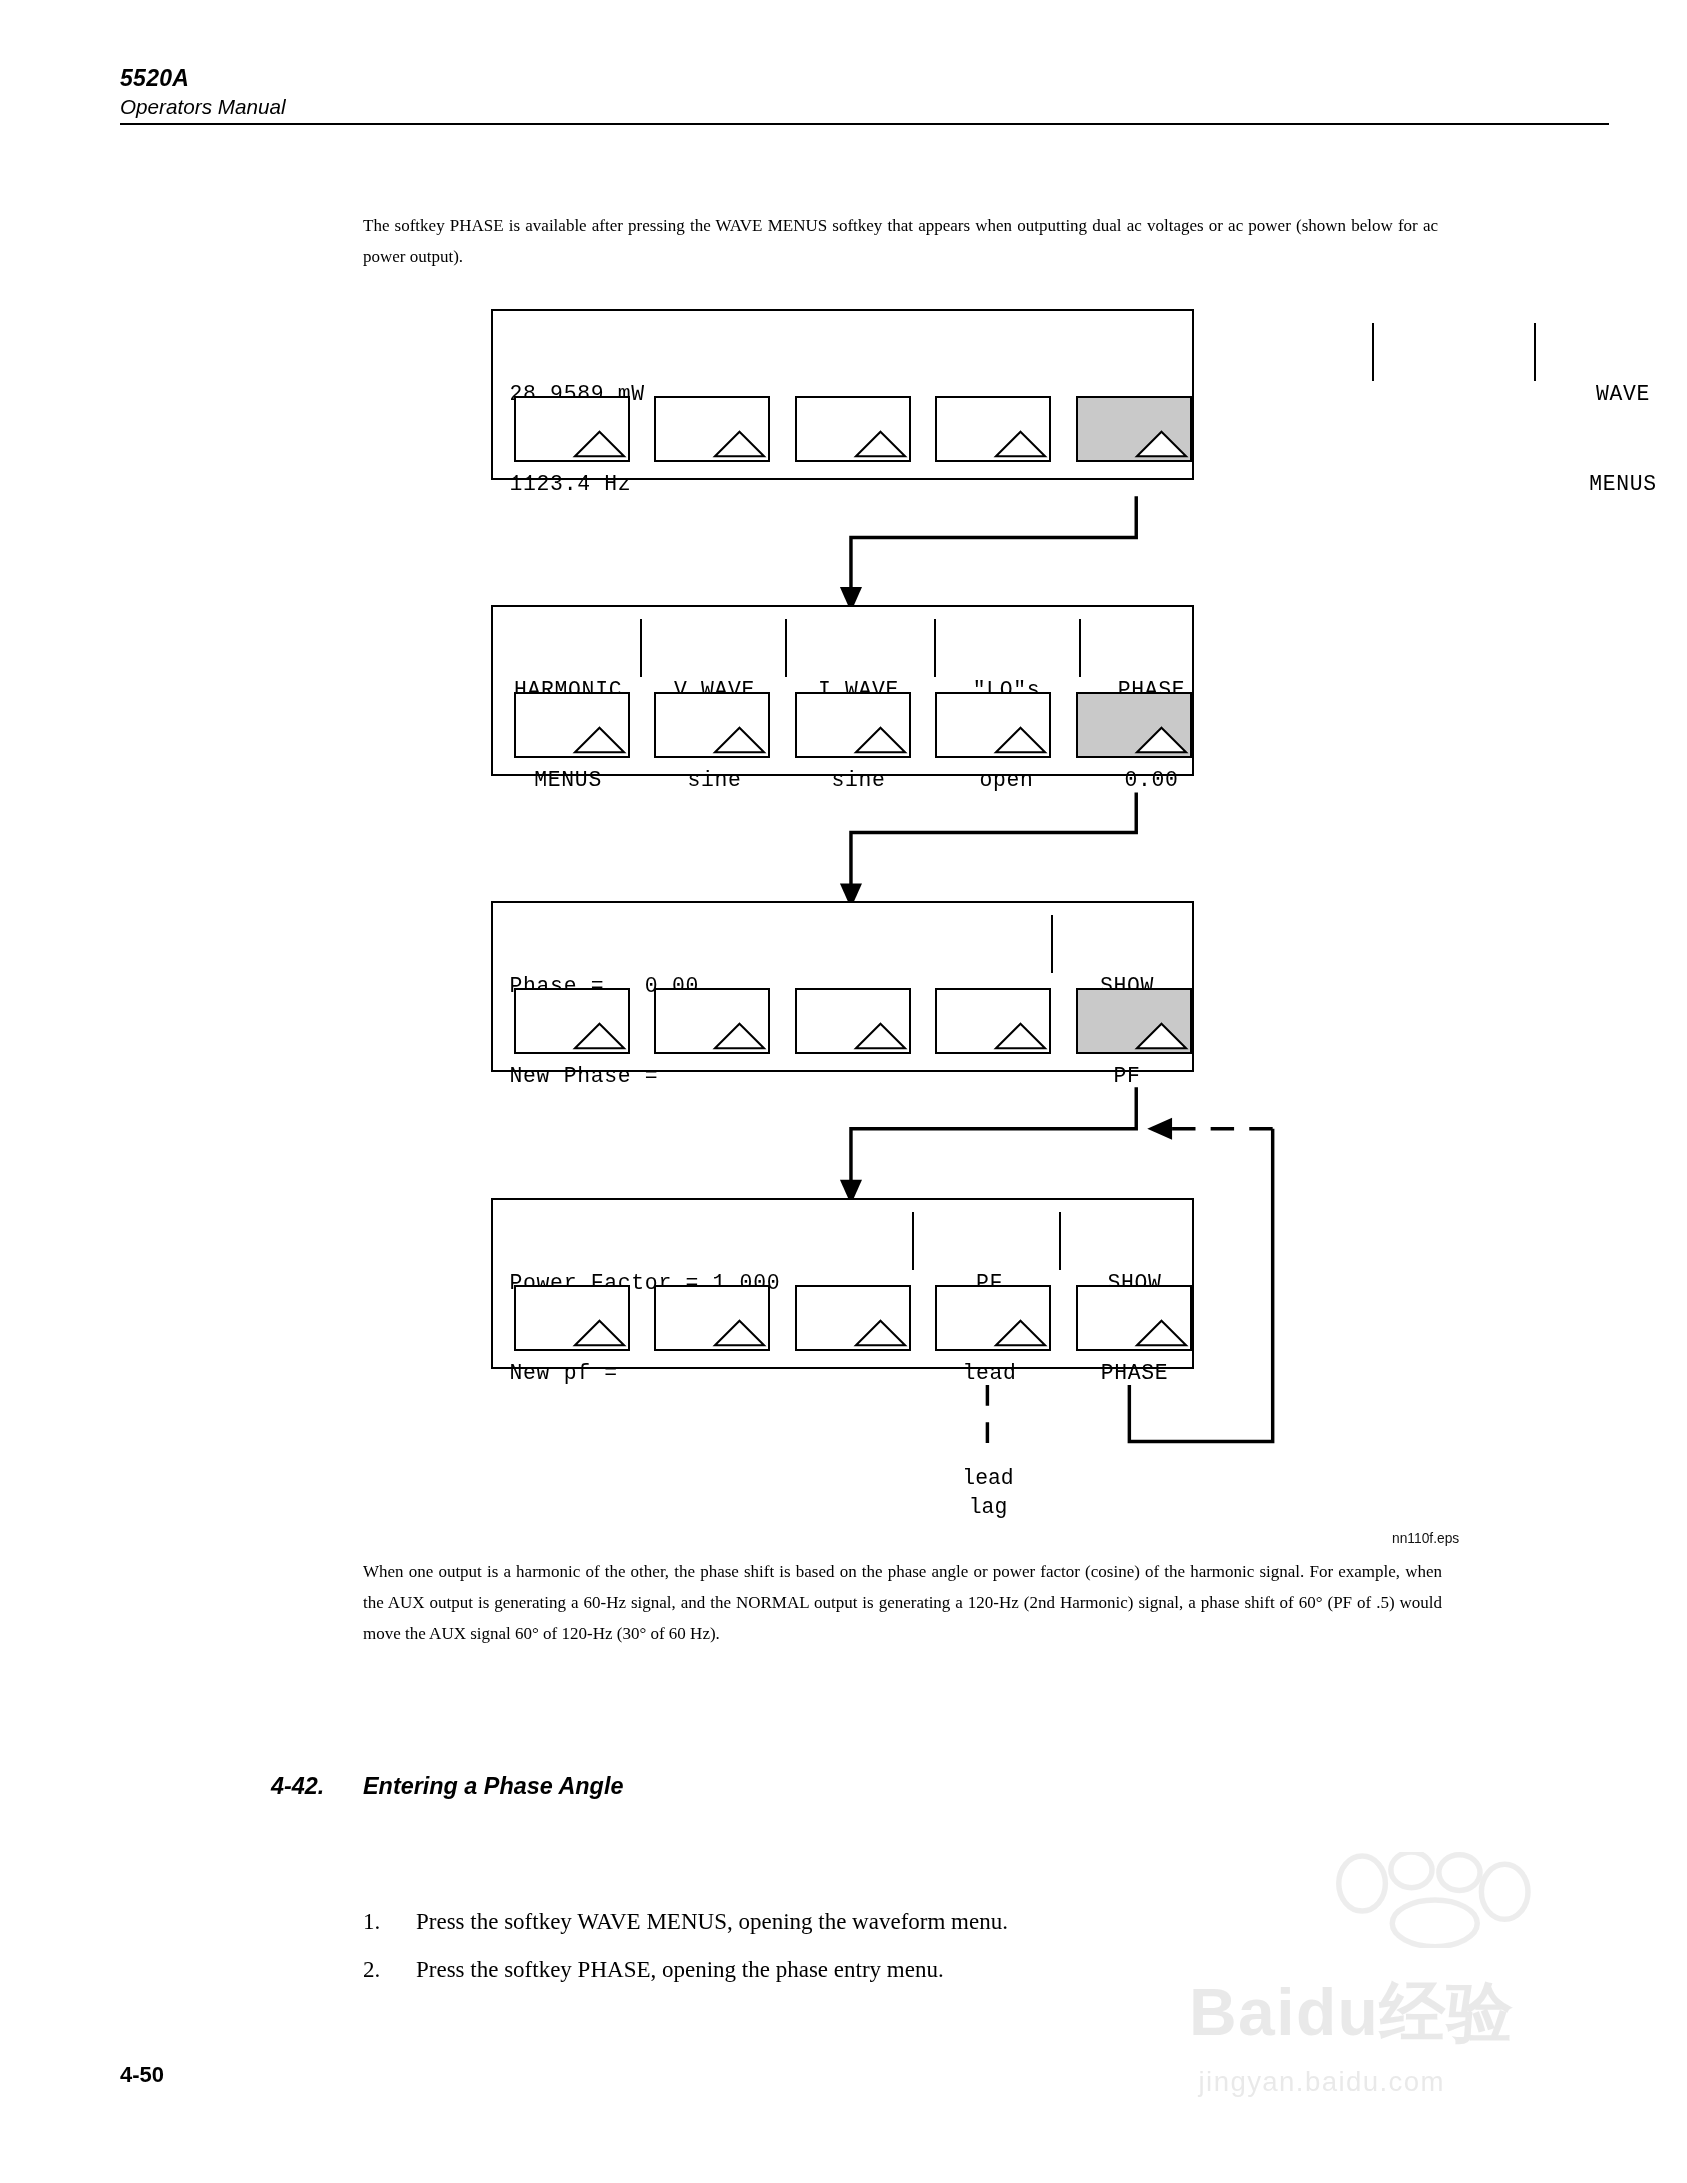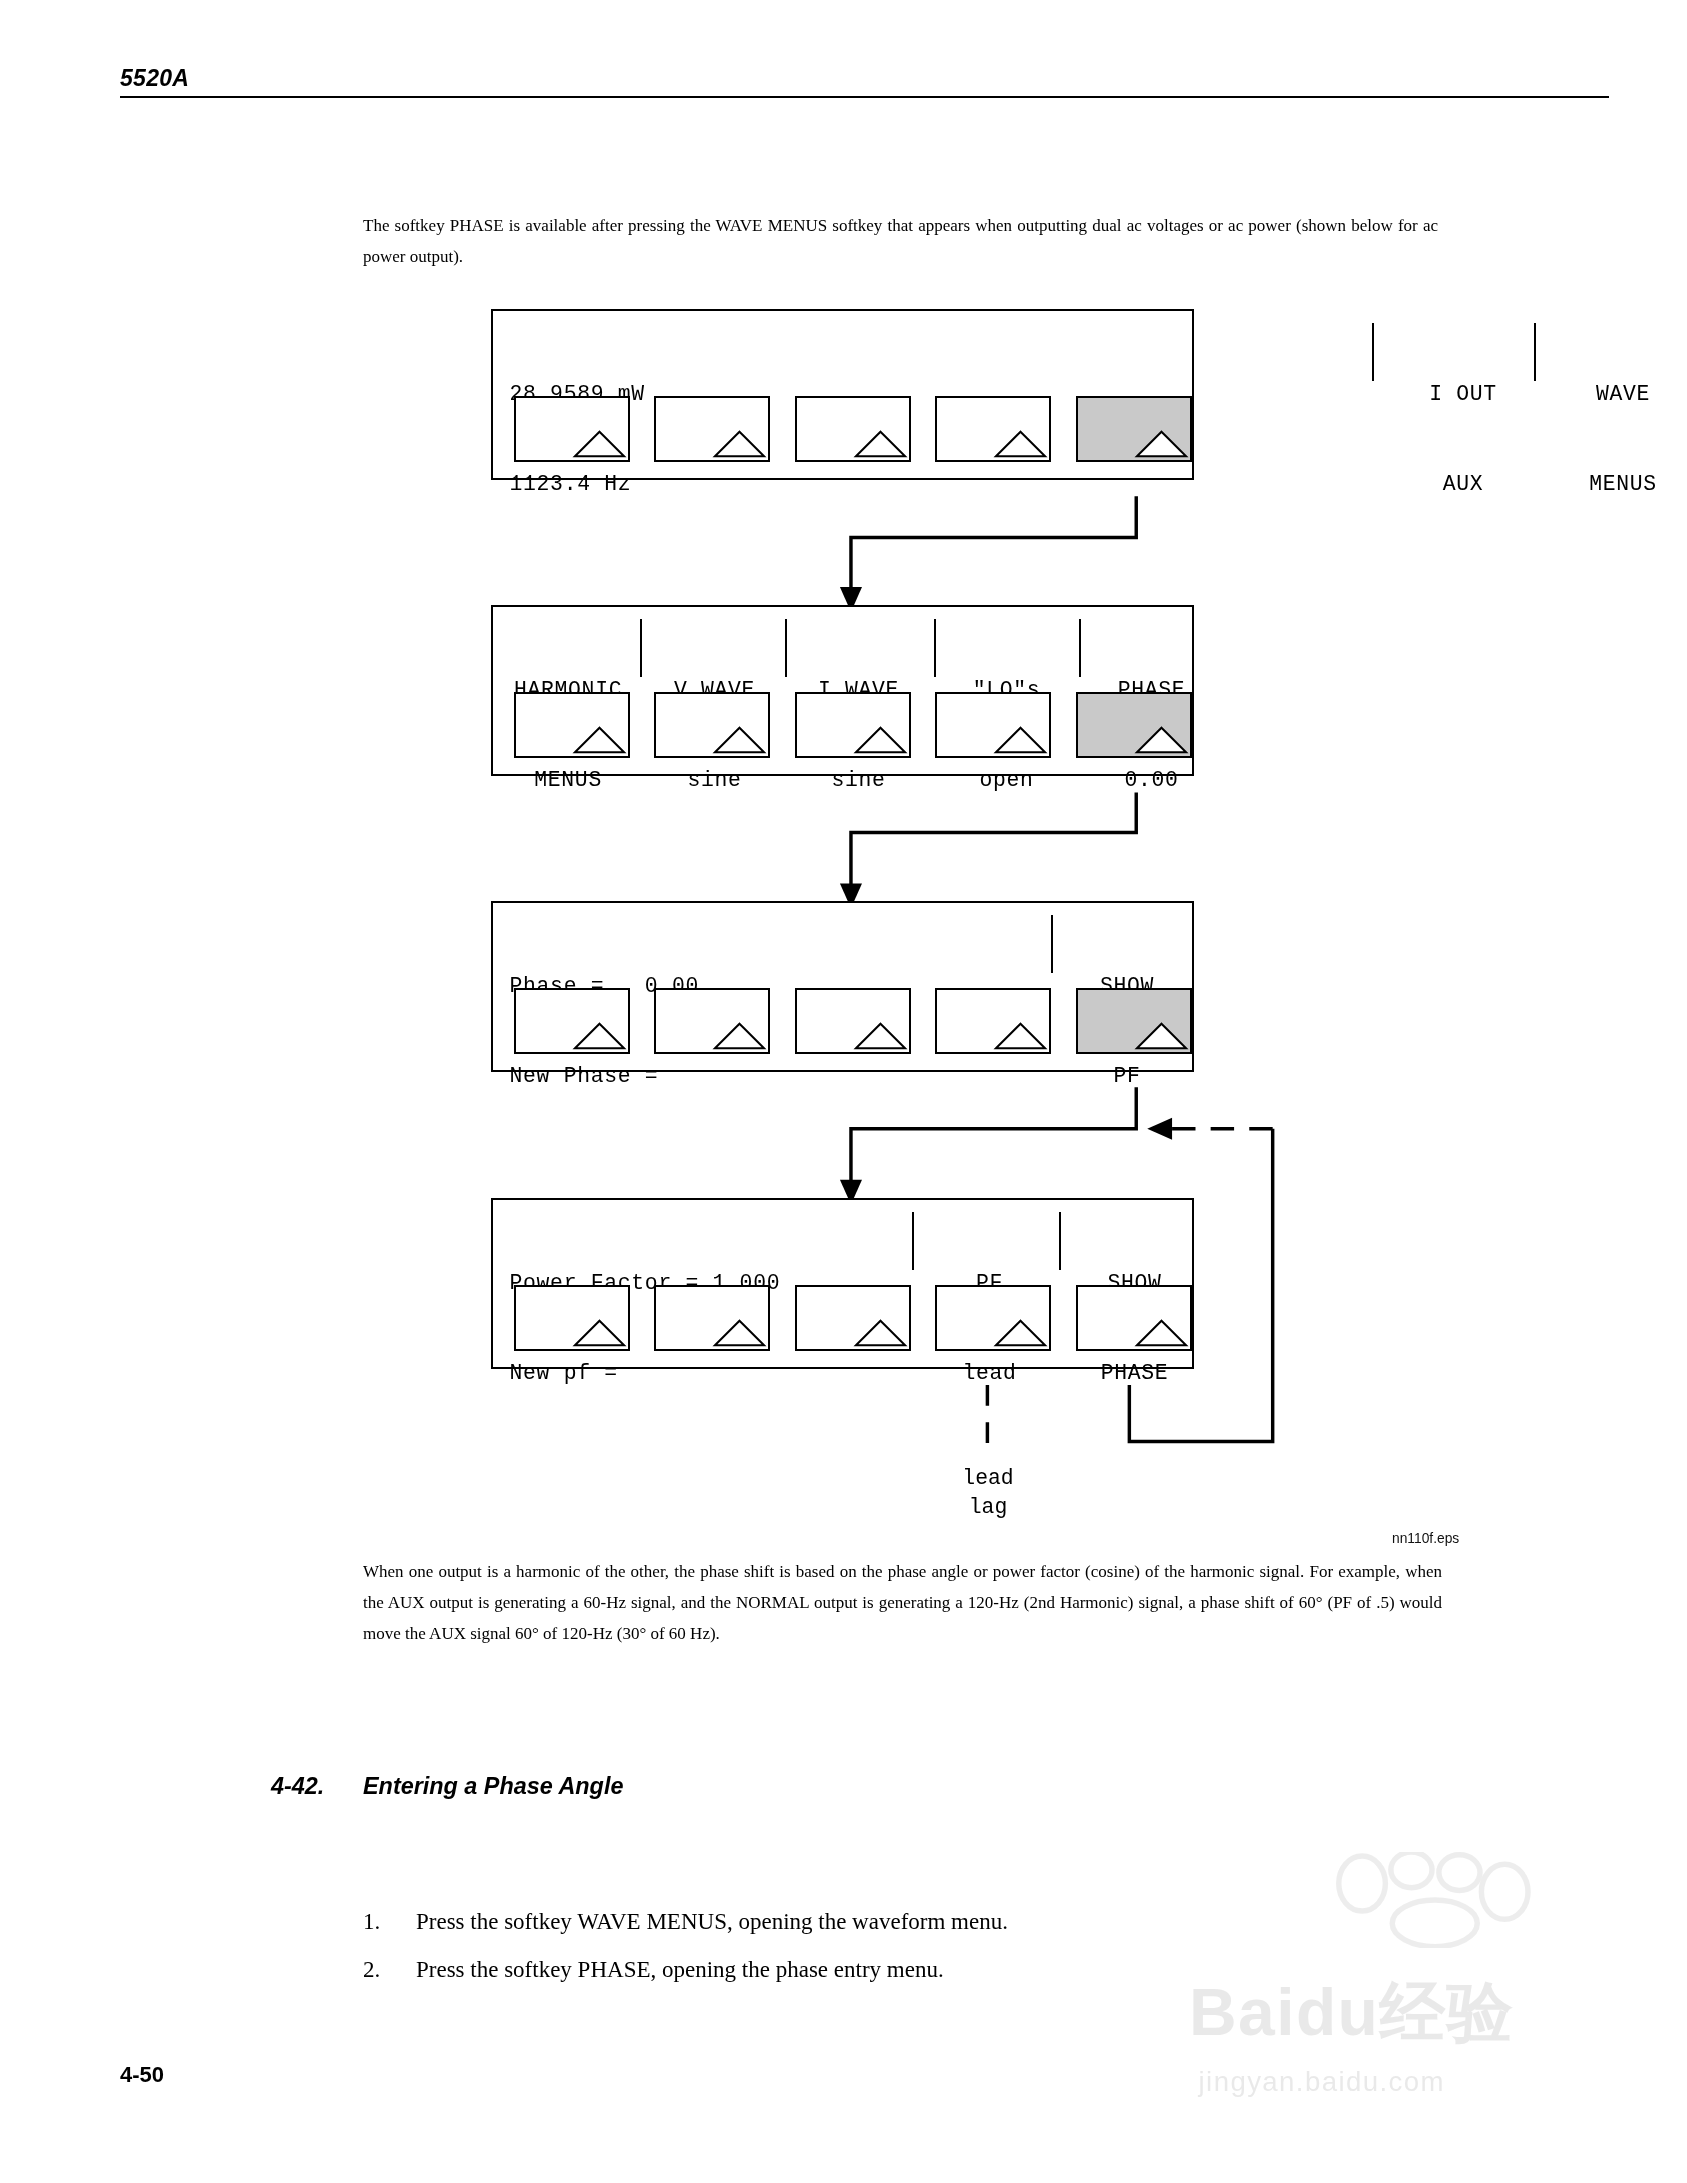--- a/index.html
+++ b/index.html
@@ -216,20 +216,21 @@
     top: -50px;
   }
 </style>
 </head>
 <body>
 
 <div class="page">
 
   <div class="header">
     <div class="model">5520A</div>
+    <div class="subtitle">Operators Manual</div>
     <div class="rule"></div>
   </div>
 
   <div class="para intro">The softkey PHASE is available after pressing the WAVE MENUS softkey that appears when outputting dual ac voltages or ac power (shown below for ac power output).</div>
 
   <svg class="fig-svg" width="1687" height="2183" viewBox="0 0 2448 3168">
 
     <polyline points="1614,720 1614,780 1200,780 1200,858" fill="none" stroke="#000" stroke-width="5"></polyline>
     <polygon points="1200,888 1184,852 1216,852" fill="#000"></polygon>
 
@@ -246,24 +247,20 @@
     <line x1="1398" y1="2010" x2="1398" y2="2110" stroke="#000" stroke-width="5" stroke-dasharray="30,24"></line>
   </svg>
 
   <div class="panel" style="left:467px; top:309px; width:703px; height:171px;">
     <div class="display">
       <div class="disp-cell" style="left:16.5px; top:8.3px;">
         <div>28.9589 mW</div>
         <div>1123.4 Hz</div>
       </div>
       <div class="vsep" style="left:879px;"></div>
-      <div class="disp-cell" style="left:903px; top:8.3px; text-align:center; width:134px;">
-        <div>I OUT</div>
-        <div>AUX</div>
-      </div>
       <div class="vsep" style="left:1041px;"></div>
       <div class="disp-cell" style="left:1061px; top:8.3px; text-align:center; width:138px;">
         <div>WAVE</div>
         <div>MENUS</div>
       </div>
     </div>
     <div class="keyrow" style="top:85px; height:76px;">
       <div class="key" style="left:20.7px;">
         <span class="tri">
           <svg width="55" height="30" viewBox="0 0 80 44">

